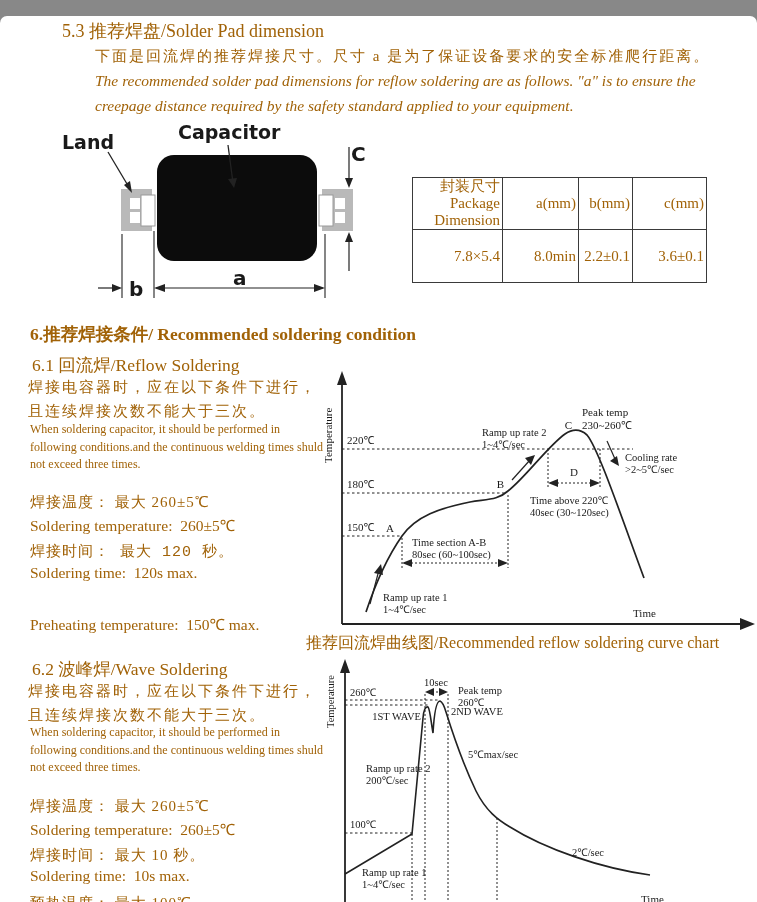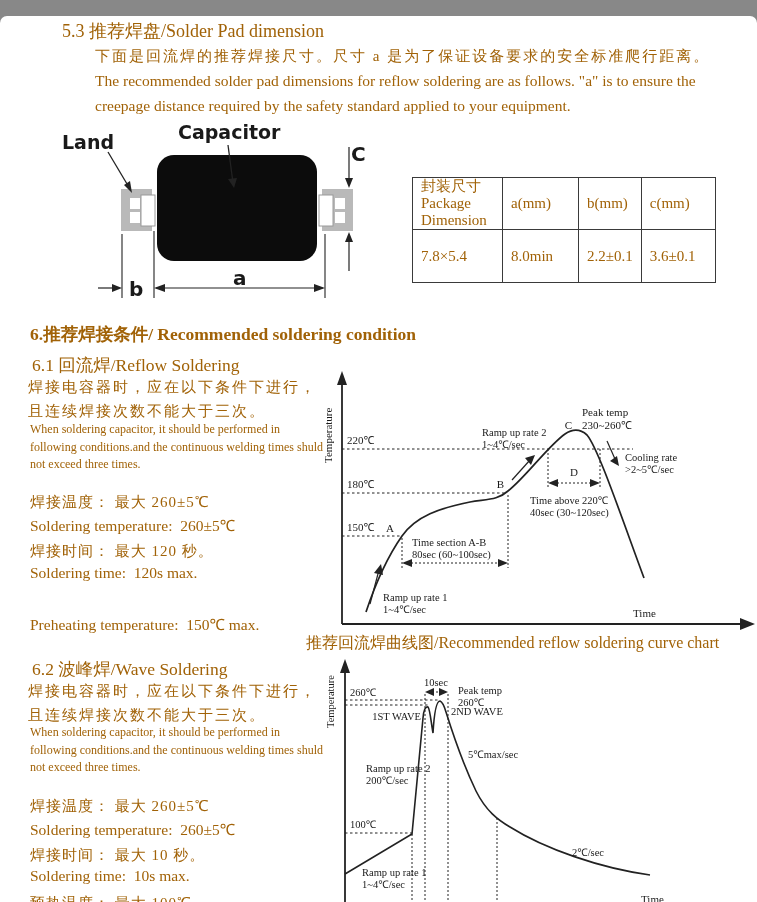--- a/index.html
+++ b/index.html
@@ -8,29 +8,29 @@
     position:relative; width:757px; height:902px; background:#ffffff;
     font-family:"Liberation Serif", serif; color:#a16207; overflow:hidden;
     margin:16px auto;
     border-radius:7px;
   }
   .abs { position:absolute; }
   .h53 { font-size:18px; }
   .h6  { font-size:17.5px; font-weight:bold; }
   .h61 { font-size:17.5px; }
   .zh  { font-size:15px; letter-spacing:2px; }
-  .en  { font-size:15.5px; }
+  .en  { font-size:15.5px;font-style:italic; }
   .enp { font-size:12px; line-height:17.5px; width:298px; }
   .item { white-space:pre; font-size:15.5px; }
   .itemzh { white-space:pre; font-size:15px; letter-spacing:1px; }
   .caption { font-size:16px; }
   table.dim { border-collapse:collapse; table-layout:fixed; }
   table.dim td {
-    border:1.5px solid #3a3a3a; text-align:left; vertical-align:middle;
-    font-size:15px; line-height:17px; padding:0 8px;
+    border:1.5px solid #3a3a3a; text-align:right; vertical-align:middle;
+    font-size:15px; line-height:17px; padding:0 2px;
   }
   svg text { font-family:"Liberation Serif", serif; fill:#1a1a1a; }
   svg .ct  { font-size:11px; }
   svg .cts { font-size:10.5px; }
   svg .dg  { font-family:"DejaVu Sans", sans-serif; font-weight:600; font-size:19px; }
   svg .dgd { font-family:"DejaVu Sans", sans-serif; font-weight:600; font-size:20px; }
   .ln { stroke:#222; fill:none; }
 </style>
 </head>
 <body>
@@ -111,21 +111,21 @@
     </table>
 
   <div class="abs h6" style="left:30px; top:306px;">6.推荐焊接条件/ Recommended soldering condition</div>
 
   <div class="abs h61" style="left:32px; top:337px;">6.1  回流焊/Reflow Soldering</div>
   <div class="abs zh" style="left:28px; top:362px;">焊接电容器时，应在以下条件下进行，</div>
   <div class="abs zh" style="left:28px; top:386px;">且连续焊接次数不能大于三次。</div>
   <div class="abs enp" style="left:30px; top:405px;">When soldering capacitor, it should be performed in following conditions.and the continuous welding times shuld not exceed three times.</div>
   <div class="abs itemzh" style="left:30px; top:477px;">焊接温度： 最大 260±5℃</div>
   <div class="abs item" style="left:30px; top:498px;">Soldering temperature:  260±5℃</div>
-  <div class="abs itemzh" style="left:30px; top:526px;">焊接时间： 最大 120 秒。</div>
+  <div class="abs itemzh" style="left:30px; top:526px;font-family:Liberation Mono, monospace;">焊接时间： 最大 120 秒。</div>
   <div class="abs item" style="left:30px; top:548px;">Soldering time:  120s max.</div>
   <div class="abs item" style="left:30px; top:597px;">Preheating temperature:  150℃ max.</div>
 
   <svg class="abs" style="left:320px; top:352px;" width="437" height="262" viewBox="0 0 437 262">
 
     <line x1="22" y1="256" x2="22" y2="14" class="ln" stroke-width="1.8"></line>
     <polygon points="22,3 17,17 27,17" fill="#222"></polygon>
     <line x1="22" y1="256" x2="424" y2="256" class="ln" stroke-width="1.8"></line>
     <polygon points="435,256 420,250 420,262" fill="#222"></polygon>
     <text transform="translate(12,95) rotate(-90)" class="ct">Temperature</text>

